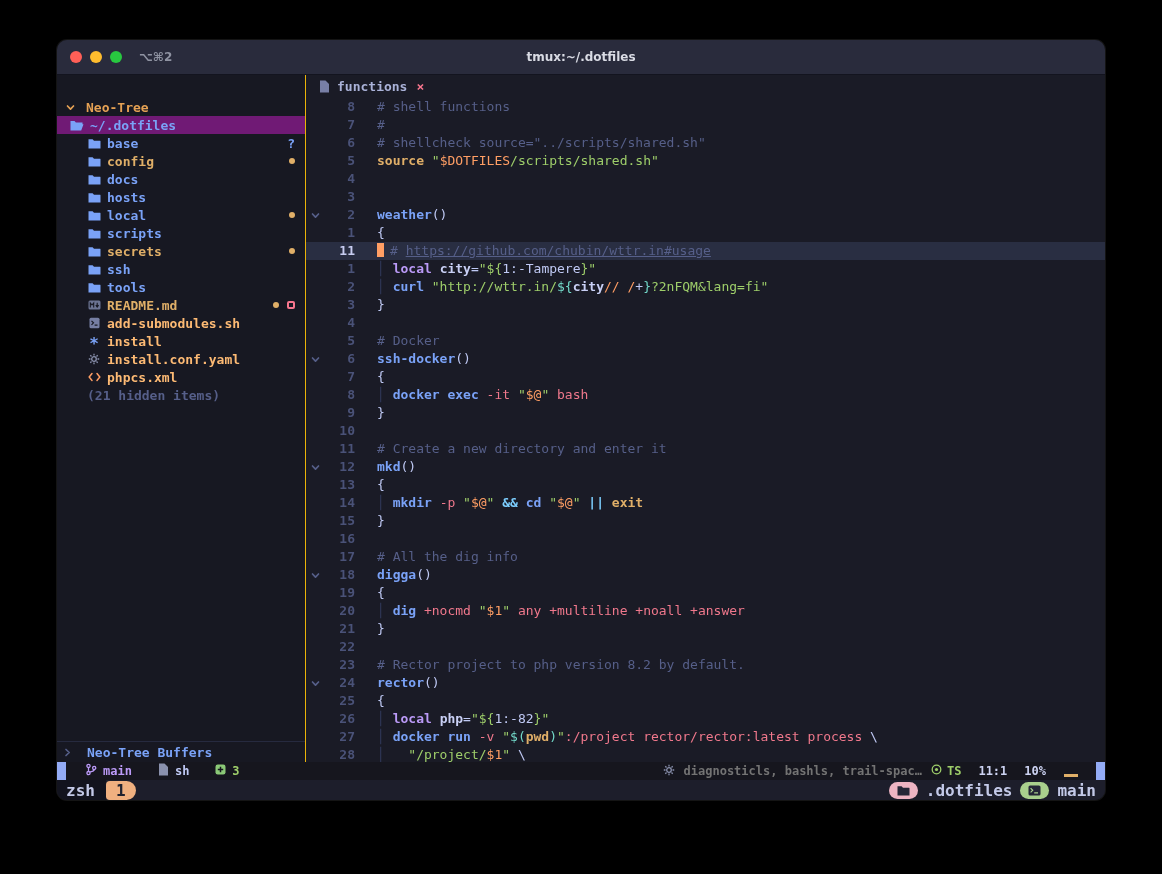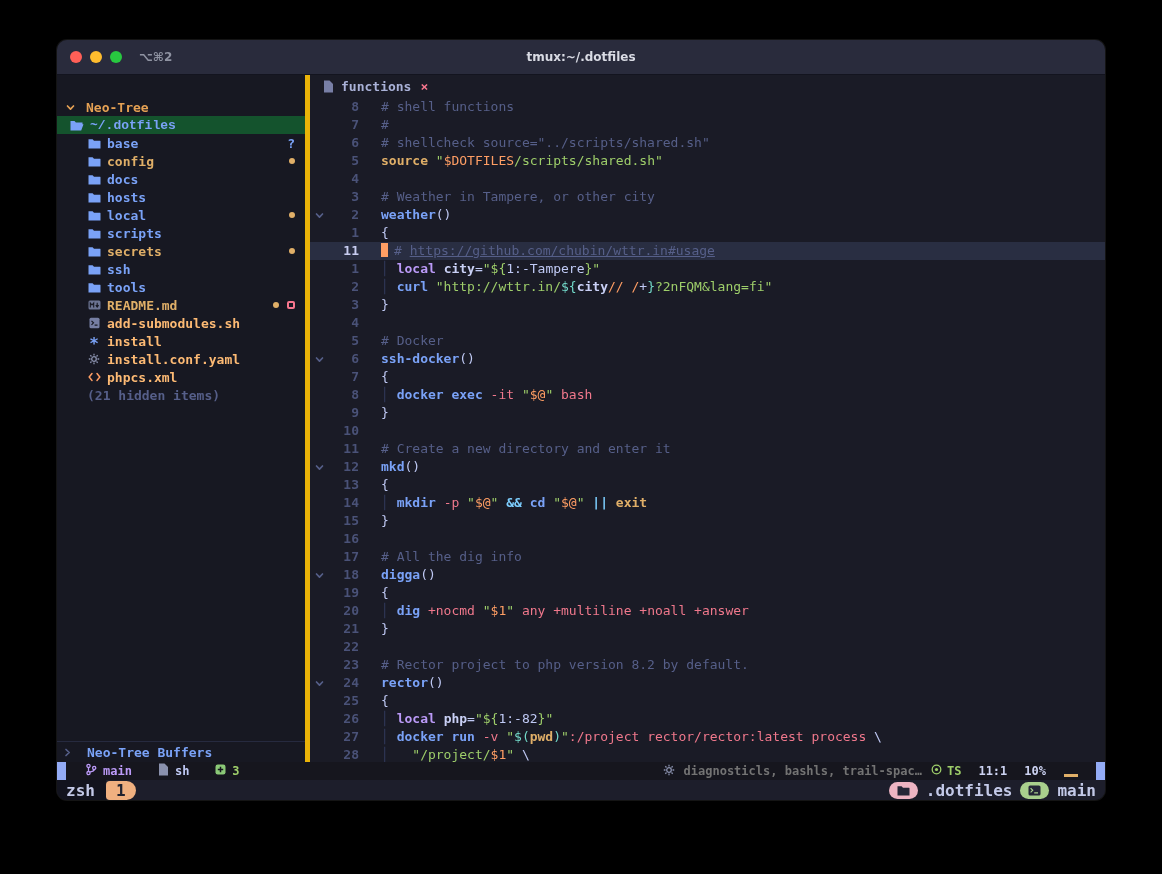--- a/index.html
+++ b/index.html
@@ -7,27 +7,27 @@
   .window{position:absolute;left:57px;top:40px;width:1048px;height:760px;border-radius:10px;background:#1a1b26;overflow:hidden;display:flex;flex-direction:column;box-shadow:0 0 0 1px rgba(255,255,255,.08),0 18px 45px rgba(0,0,0,.65);}
   
   .titlebar{height:34px;background:#292b3c;border-bottom:1px solid #13141f;display:flex;align-items:center;position:relative;flex:0 0 auto;}
   .lights{display:flex;gap:8px;padding-left:13px;}
   .light{width:12px;height:12px;border-radius:50%;}
   .l-close{background:#ff5f57;}.l-min{background:#febc2e;}.l-max{background:#28c840;}
   .shortcut{margin-left:17px;color:#8f93a2;font-weight:700;font-size:12px;font-family:"DejaVu Sans",sans-serif;}
   .wtitle{position:absolute;left:0;right:0;text-align:center;color:#d9dbe4;font-weight:700;font-size:12px;font-family:"DejaVu Sans",sans-serif;pointer-events:none;}
   
   .main{flex:1 1 auto;display:flex;min-height:0;}
-  .sidebar{width:248px;flex:0 0 auto;background:#171822;border-right:5px solid #eab308;display:flex;flex-direction:column;padding-top:23px;font-size:13px;font-weight:700;min-height:0;}
+  .sidebar{width:248px;flex:0 0 auto;background:#171822;border-right:1px solid #eab308;display:flex;flex-direction:column;padding-top:23px;font-size:13px;font-weight:700;min-height:0;}
   .srow{height:18px;display:flex;align-items:center;padding:0 10px 0 6px;flex:0 0 auto;white-space:pre;}
   .srow .icon{display:flex;align-items:center;justify-content:center;width:14px;flex:0 0 auto;}
   .srow .lbl{margin-left:6px;overflow:hidden;text-overflow:ellipsis;}
   .ind{width:24px;flex:0 0 auto;}
   .ind-s{width:7px;flex:0 0 auto;}
-  .sel{background:#14532d;font-family:Liberation Mono, monospace;}
+  .sel{background:#701a75;}
   .c-blue{color:#7aa2f7;}
   .c-yellow{color:#e0af68;}
   .c-white{color:#fdba74;}
   .c-dim{color:#565f89;font-weight:700;}
   .c-orange{color:#e5a154;}
   .badges{margin-left:auto;display:flex;align-items:center;gap:8px;}
   .dot{width:6px;height:6px;border-radius:50%;background:#e0af68;flex:0 0 auto;}
   .sq{width:8px;height:8px;border:2px solid #f7768e;border-radius:2px;flex:0 0 auto;box-sizing:border-box;}
   .qmark{color:#7aa2f7;font-weight:700;}
   .buffers{margin-top:auto;height:20px;border-top:1px solid #262a3f;display:flex;align-items:center;padding-left:6px;color:#7aa2f7;flex:0 0 auto;}
@@ -176,21 +176,21 @@
           </span>
         <span>functions</span>
         <span class="tab-close">×</span>
       </div>
       <div class="code" id="code-area">
           <div class="cline"><span class="fold"></span><span class="num">8</span><span class="ct"><span class="comment"># shell functions</span></span></div>
           <div class="cline"><span class="fold"></span><span class="num">7</span><span class="ct"><span class="comment">#</span></span></div>
           <div class="cline"><span class="fold"></span><span class="num">6</span><span class="ct"><span class="comment"># shellcheck source="../scripts/shared.sh"</span></span></div>
           <div class="cline"><span class="fold"></span><span class="num">5</span><span class="ct"><span class="yellow">source </span><span class="green">"</span><span class="orange">$DOTFILES</span><span class="green">/scripts/shared.sh"</span></span></div>
           <div class="cline"><span class="fold"></span><span class="num">4</span><span class="ct"></span></div>
-          <div class="cline"><span class="fold"></span><span class="num">3</span><span class="ct"><span class="comment"># Weather in Tampere, or other city</span></span></div>
+          <div class="cline"><span class="fold"></span><span class="num">3</span></div>
           <div class="cline"><span class="fold"><svg width="9" height="9" viewBox="0 0 9 9">
                 <path d="M1.5 3l3 3.2L7.5 3" fill="none" stroke="#565f89" stroke-width="1.7" stroke-linecap="round" stroke-linejoin="round"></path>
               </svg></span><span class="num">2</span><span class="ct"><span class="func">weather</span><span class="fg">()</span></span></div>
           <div class="cline"><span class="fold"></span><span class="num">1</span><span class="ct"><span class="fg">{</span></span></div>
           <div class="cline cur"><span class="fold"></span><span class="num">11</span><span class="ct"><span class="cursor"></span><span class="comment"># </span><span class="comment url">https://github.com/chubin/wttr.in#usage</span></span></div>
           <div class="cline"><span class="fold"></span><span class="num">1</span><span class="ct"><span class="guide">│ </span><span class="purple">local </span><span class="var">city</span><span class="fg">=</span><span class="green">"${</span><span class="fg">1:-Tampere</span><span class="green">}"</span></span></div>
           <div class="cline"><span class="fold"></span><span class="num">2</span><span class="ct"><span class="guide">│ </span><span class="blue">curl </span><span class="green">"http://wttr.in/</span><span class="teal">${</span><span class="var">city</span><span class="orange">// /</span><span class="fg">+</span><span class="teal">}</span><span class="green">?2nFQM&amp;lang=fi"</span></span></div>
           <div class="cline"><span class="fold"></span><span class="num">3</span><span class="ct"><span class="fg">}</span></span></div>
           <div class="cline"><span class="fold"></span><span class="num">4</span><span class="ct"></span></div>
           <div class="cline"><span class="fold"></span><span class="num">5</span><span class="ct"><span class="comment"># Docker</span></span></div>

